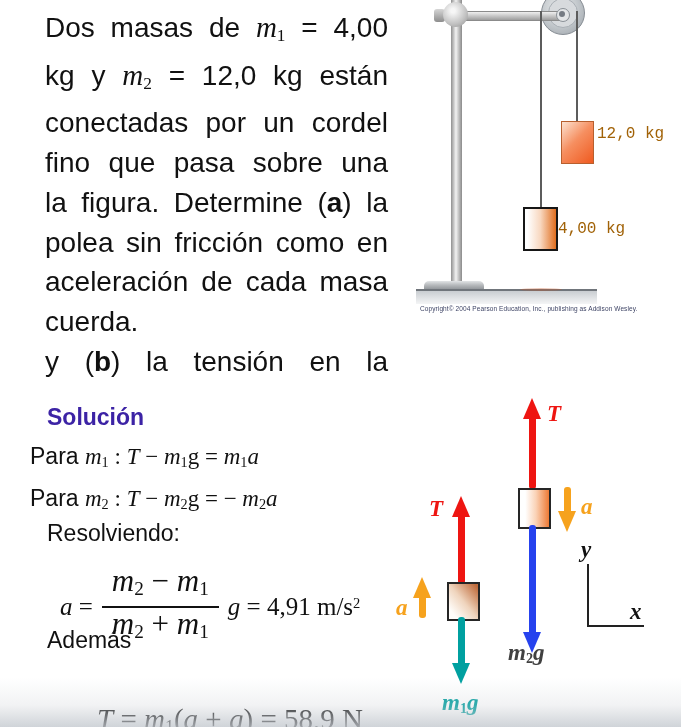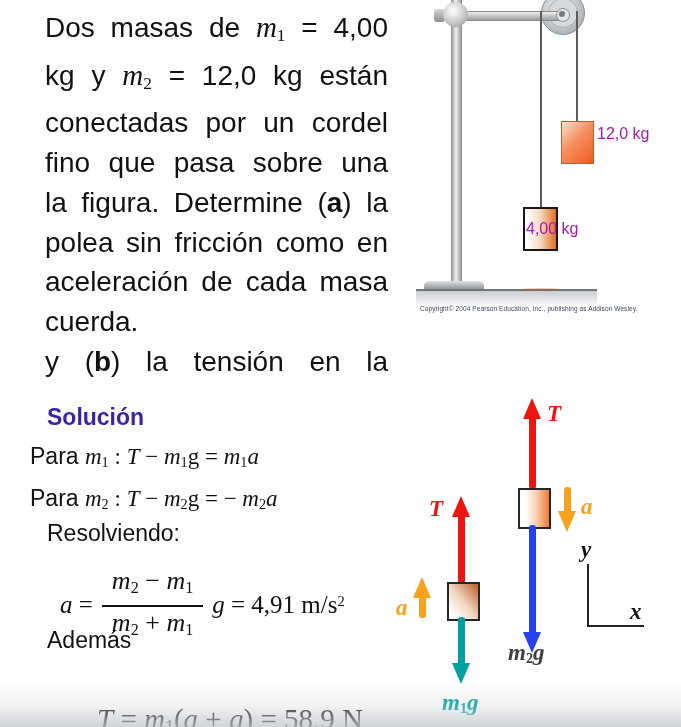--- a/index.html
+++ b/index.html
@@ -37,40 +37,40 @@
         background:linear-gradient(to bottom,#d6d6d6,#8d8d8d);}
   .clamp{position:absolute;left:443px;top:2px;width:25px;height:25px;border-radius:50%;
         background:radial-gradient(circle at 40% 35%,#f6f6f6 10%,#c2c2c2 60%,#8c8c8c 100%);}
   .string{position:absolute;width:2px;background:#5c5c5c;}
   .block12{position:absolute;left:561px;top:121px;width:31px;height:41px;
         border:1px solid #b85f2e;
         background:linear-gradient(135deg,#fbe2d1 0%,#f68f60 45%,#ef5a20 100%);}
   .block4{position:absolute;left:523px;top:207px;width:31px;height:40px;
         border:2px solid #161616;
         background:linear-gradient(to right,#ffffff 8%,#f8d7bf 50%,#e06e1f 100%);}
-  .masslabel{position:absolute;font-family:Liberation Sans, sans-serif;font-size:16px;color:#a21caf;}
+  .masslabel{position:absolute;font-family:Liberation Mono, monospace;font-size:16px;color:#a16207;}
   .base{position:absolute;left:424px;top:281px;width:60px;height:10px;
         border-radius:5px 5px 2px 2px;
         background:linear-gradient(to bottom,#e2e4e6,#b7babd 40%,#83878c);}
   .floor{position:absolute;left:416px;top:289px;width:181px;height:13px;
         border-top:2px solid #70757b;
         background:linear-gradient(to bottom,#c9cdd1,#f4f5f6);}
   .block-shadow{position:absolute;left:520px;top:288px;width:42px;height:3px;border-radius:50%;
         background:rgba(195,85,40,0.35);}
   .copyright{position:absolute;left:420px;top:305px;width:230px;font-size:6.5px;
         color:#3f4566;letter-spacing:0.1px;}
 
   
   .solucion-h{position:absolute;left:47px;top:404px;font-size:23px;font-weight:bold;color:#3c23a5;}
   .eq{position:absolute;left:30px;font-size:23px;}
   .plain{position:absolute;left:47px;font-size:23px;}
   .fraceq{position:absolute;left:60px;top:567px;display:flex;align-items:center;
         font-family:"Liberation Serif",serif;font-size:25px;}
   .fraceq .lead{margin-right:9px;}
-  .fraceq .frac{display:inline-block;text-align:center;font-size:26px;}
+  .fraceq .frac{display:inline-block;text-align:center;font-size:31px;}
   .fraceq .num{display:block;padding:0 10px 3px 10px;border-bottom:2px solid #111;line-height:28px;}
   .fraceq .den{display:block;padding:2px 10px 0 10px;line-height:28px;}
   .fraceq .tail{margin-left:9px;}
   .eqfinal{position:absolute;left:97px;top:703px;font-size:29px;font-family:"Liberation Serif",serif;}
 
   
   .arrow{position:absolute;width:18px;}
   .arrow .shaft{position:absolute;left:5.5px;width:7px;border-radius:3px;background:var(--c);}
   .arrow.up .head{position:absolute;top:0;left:0;width:0;height:0;
         border-left:9px solid transparent;border-right:9px solid transparent;
@@ -116,21 +116,21 @@
     <div class="crossbar"></div>
     <div class="axle-cap"></div>
     <div class="hub"></div>
     <div class="clamp-nub"></div>
     <div class="clamp"></div>
     <div class="string" style="left:540px;top:11px;height:197px;"></div>
     <div class="string" style="left:576px;top:11px;height:111px;"></div>
     <div class="block12"></div>
     <div class="masslabel" style="left:597px;top:125px;">12,0 kg</div>
     <div class="block4"></div>
-    <div class="masslabel" style="left:526px;top:220px;">4,00 kg</div>
+    <div class="masslabel" style="left:558px;top:220px;">4,00 kg</div>
     <div class="base"></div>
     <div class="floor"></div>
     <div class="block-shadow"></div>
     <div class="copyright">Copyright© 2004 Pearson Education, Inc., publishing as Addison Wesley.</div>
   </div>
 
   <div class="solucion-h">Solución</div>
   <div class="eq" style="top:443px;"><span class="s">Para </span><span class="i">m</span><span class="sub">1</span><span class="r"> : </span><span class="i">T</span><span class="r"> − </span><span class="i">m</span><span class="sub">1</span><span class="r">g</span><span class="r"> = </span><span class="i">m</span><span class="sub">1</span><span class="i">a</span></div>
   <div class="eq" style="top:485px;"><span class="s">Para </span><span class="i">m</span><span class="sub">2</span><span class="r"> : </span><span class="i">T</span><span class="r"> − </span><span class="i">m</span><span class="sub">2</span><span class="r">g</span><span class="r"> = − </span><span class="i">m</span><span class="sub">2</span><span class="i">a</span></div>
   <div class="plain" style="top:520px;">Resolviendo:</div>

